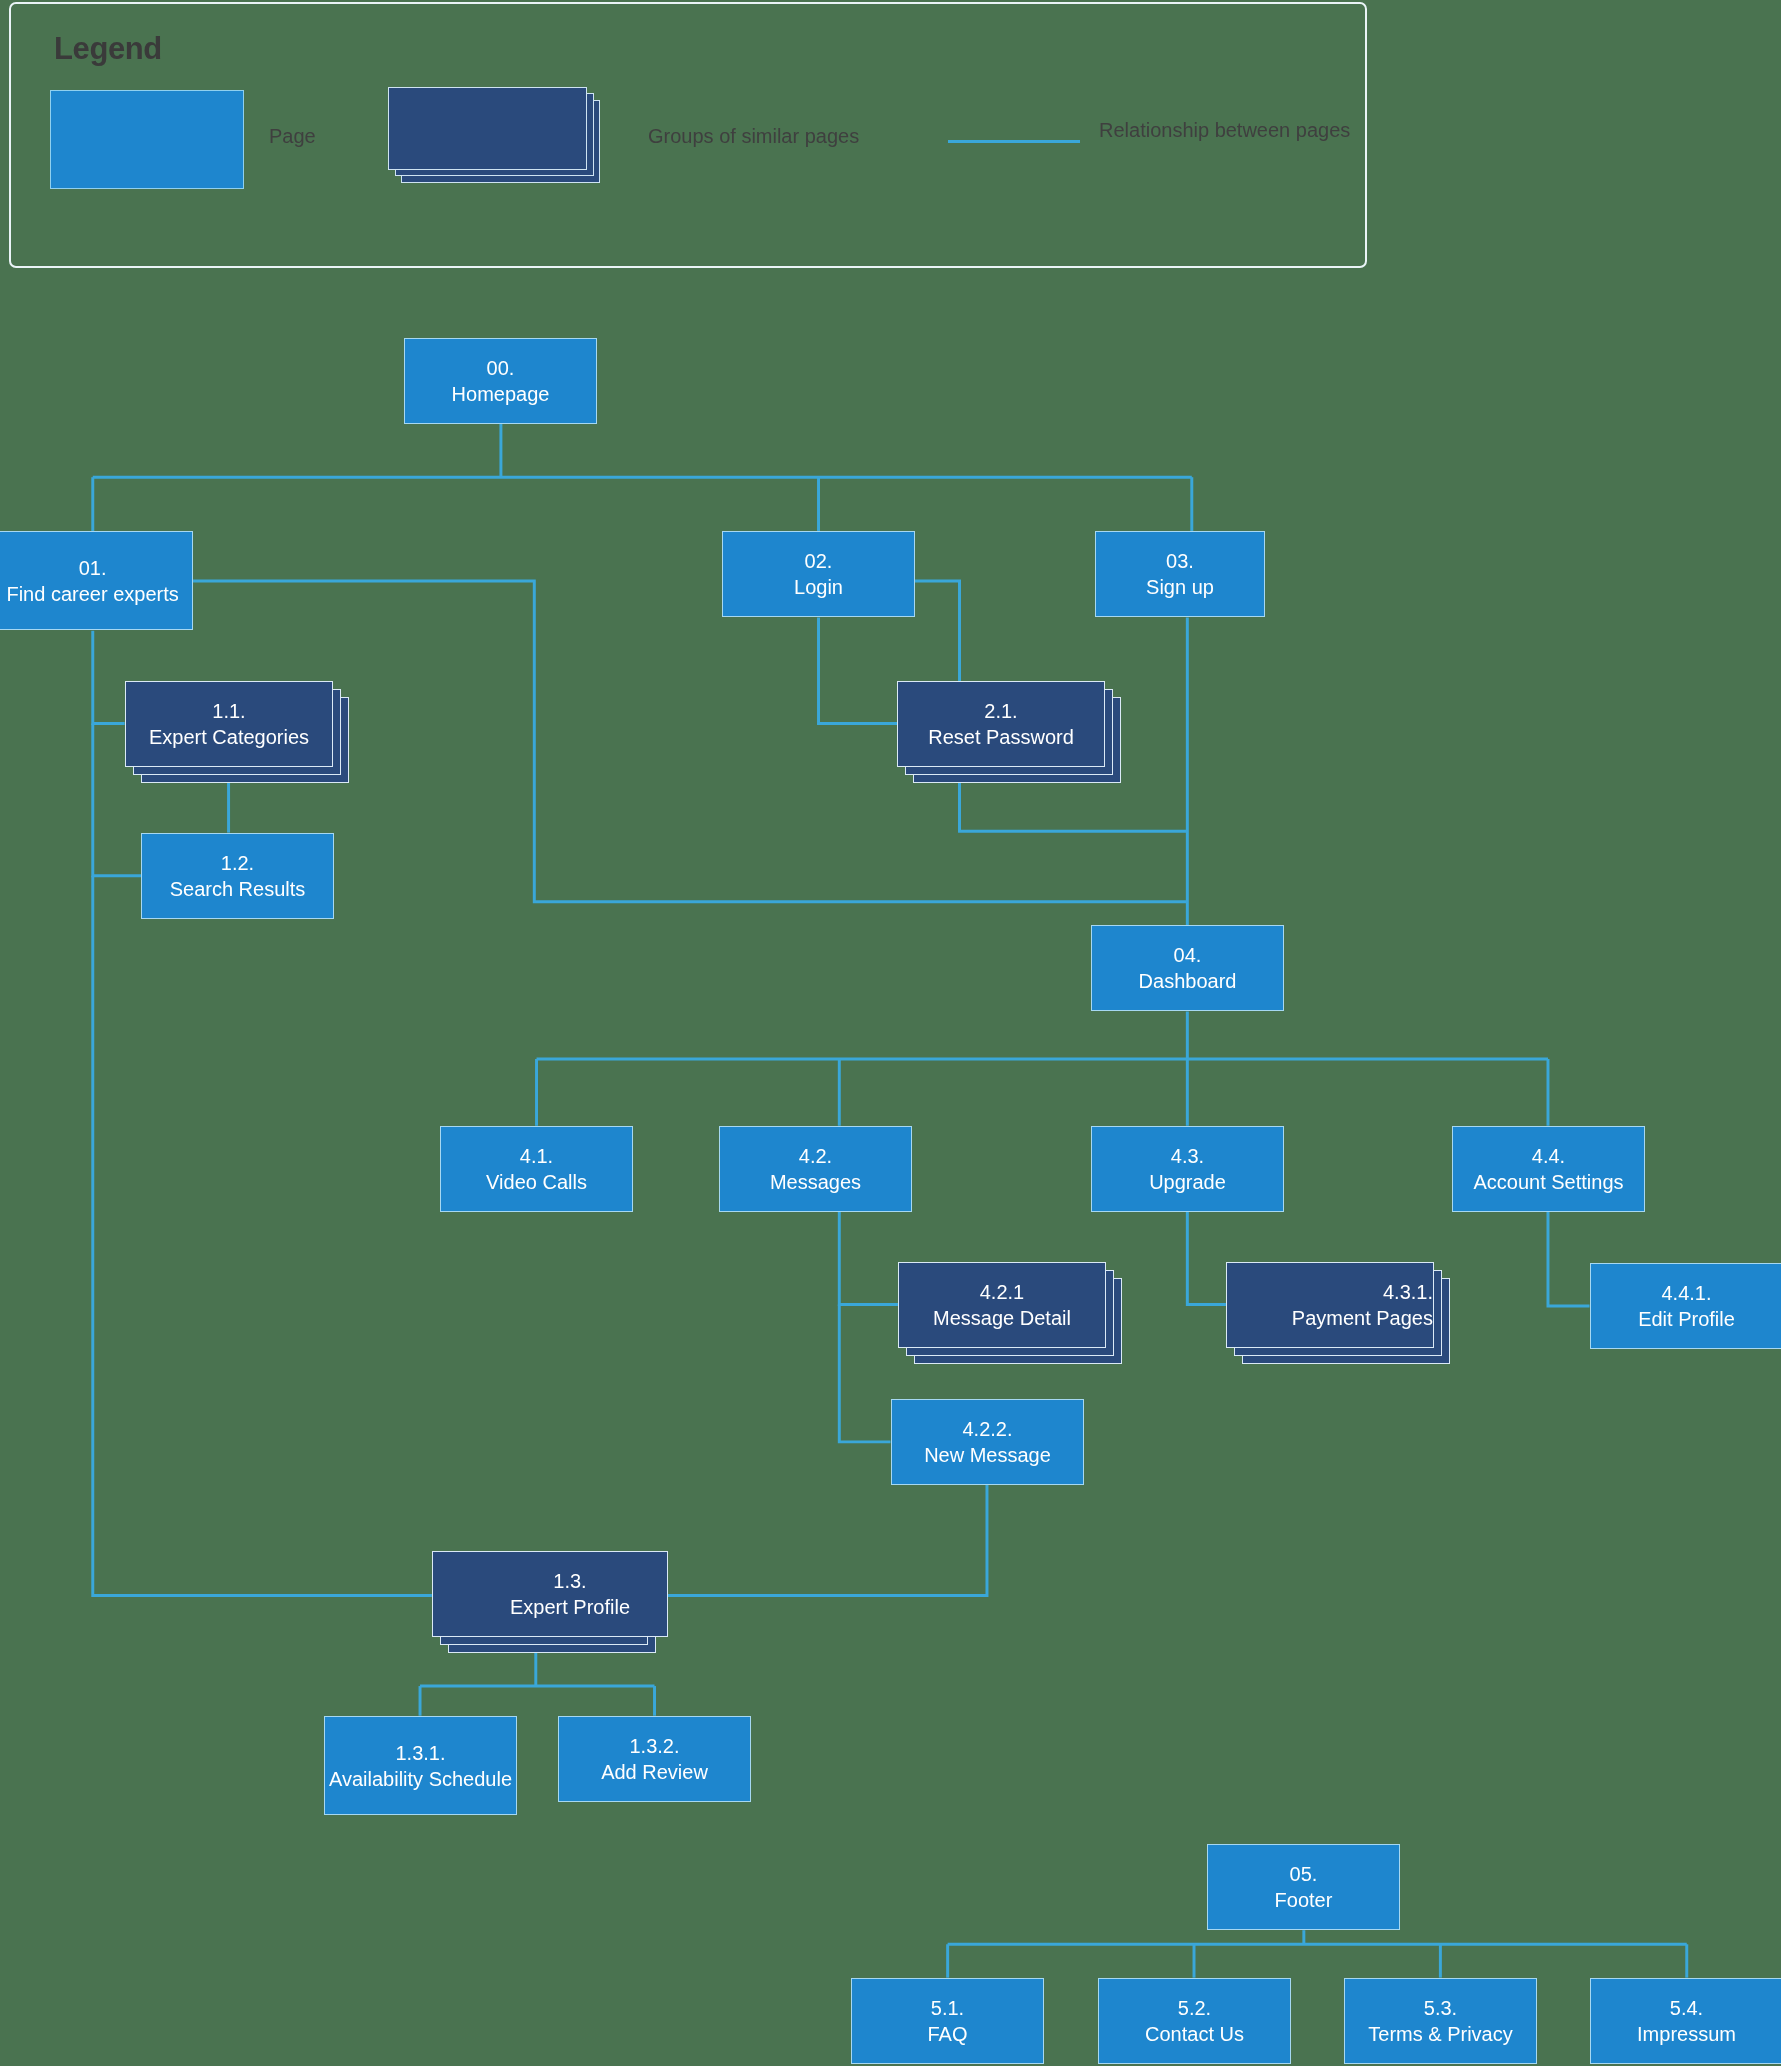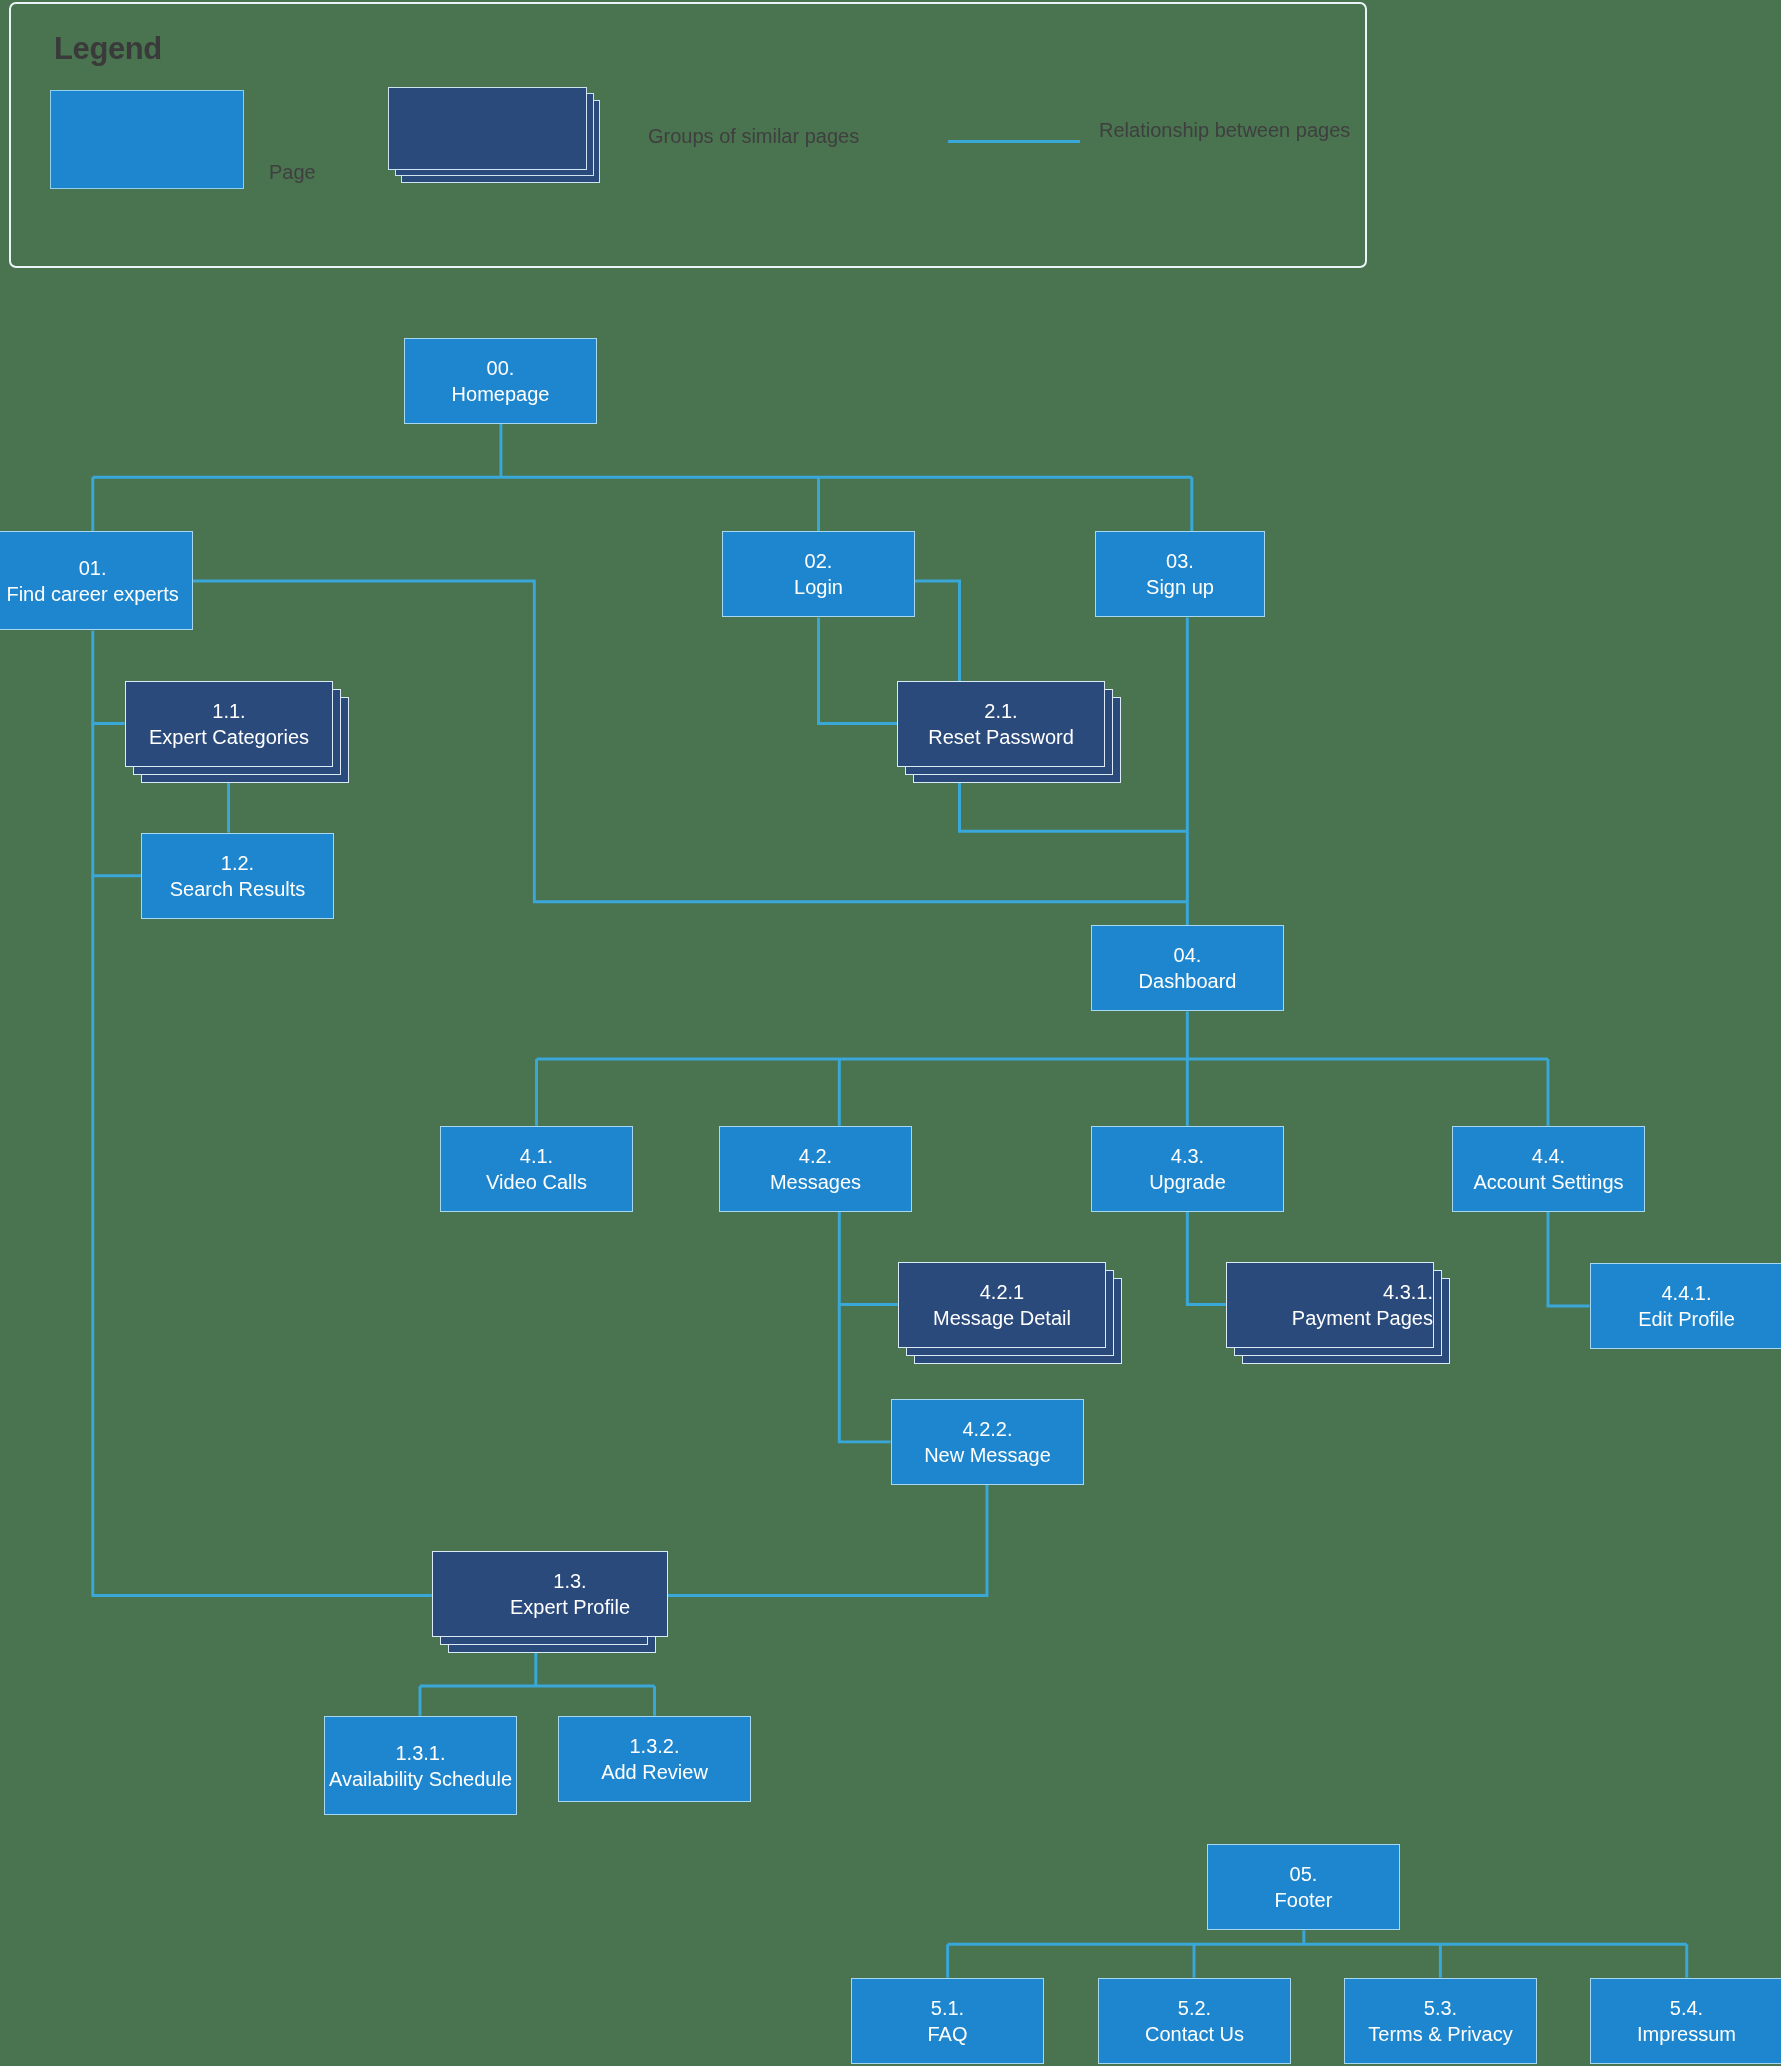--- a/index.html
+++ b/index.html
@@ -126,21 +126,21 @@
 </style>
 </head>
 <body>
 
 <div id="root">
 
   <div class="legend-box">
     <div class="legend-title">Legend</div>
 
     <div class="legend-swatch-page"></div>
-    <div class="legend-label" style="left:258px; top:119px;margin-top:36px;">Page</div>
+    <div class="legend-label" style="left:258px; top:119px;">Page</div>
 
     <div class="legend-swatch-group">
       <div class="stack-layer" style="left:13.4px; top:13.4px; width:199px; height:83px;"></div>
       <div class="stack-layer" style="left:6.7px;  top:6.7px;  width:199px; height:83px;"></div>
       <div class="stack-layer" style="left:0px;  top:0px;  width:199px; height:83px;"></div>
     </div>
     <div class="legend-label" style="left:637px; top:119px; width:275px;">Groups of similar  pages</div>
 
     <div class="legend-line"></div>
     <div class="legend-label" style="left:1088px; top:113px; width:252px;">Relationship between pages</div>

